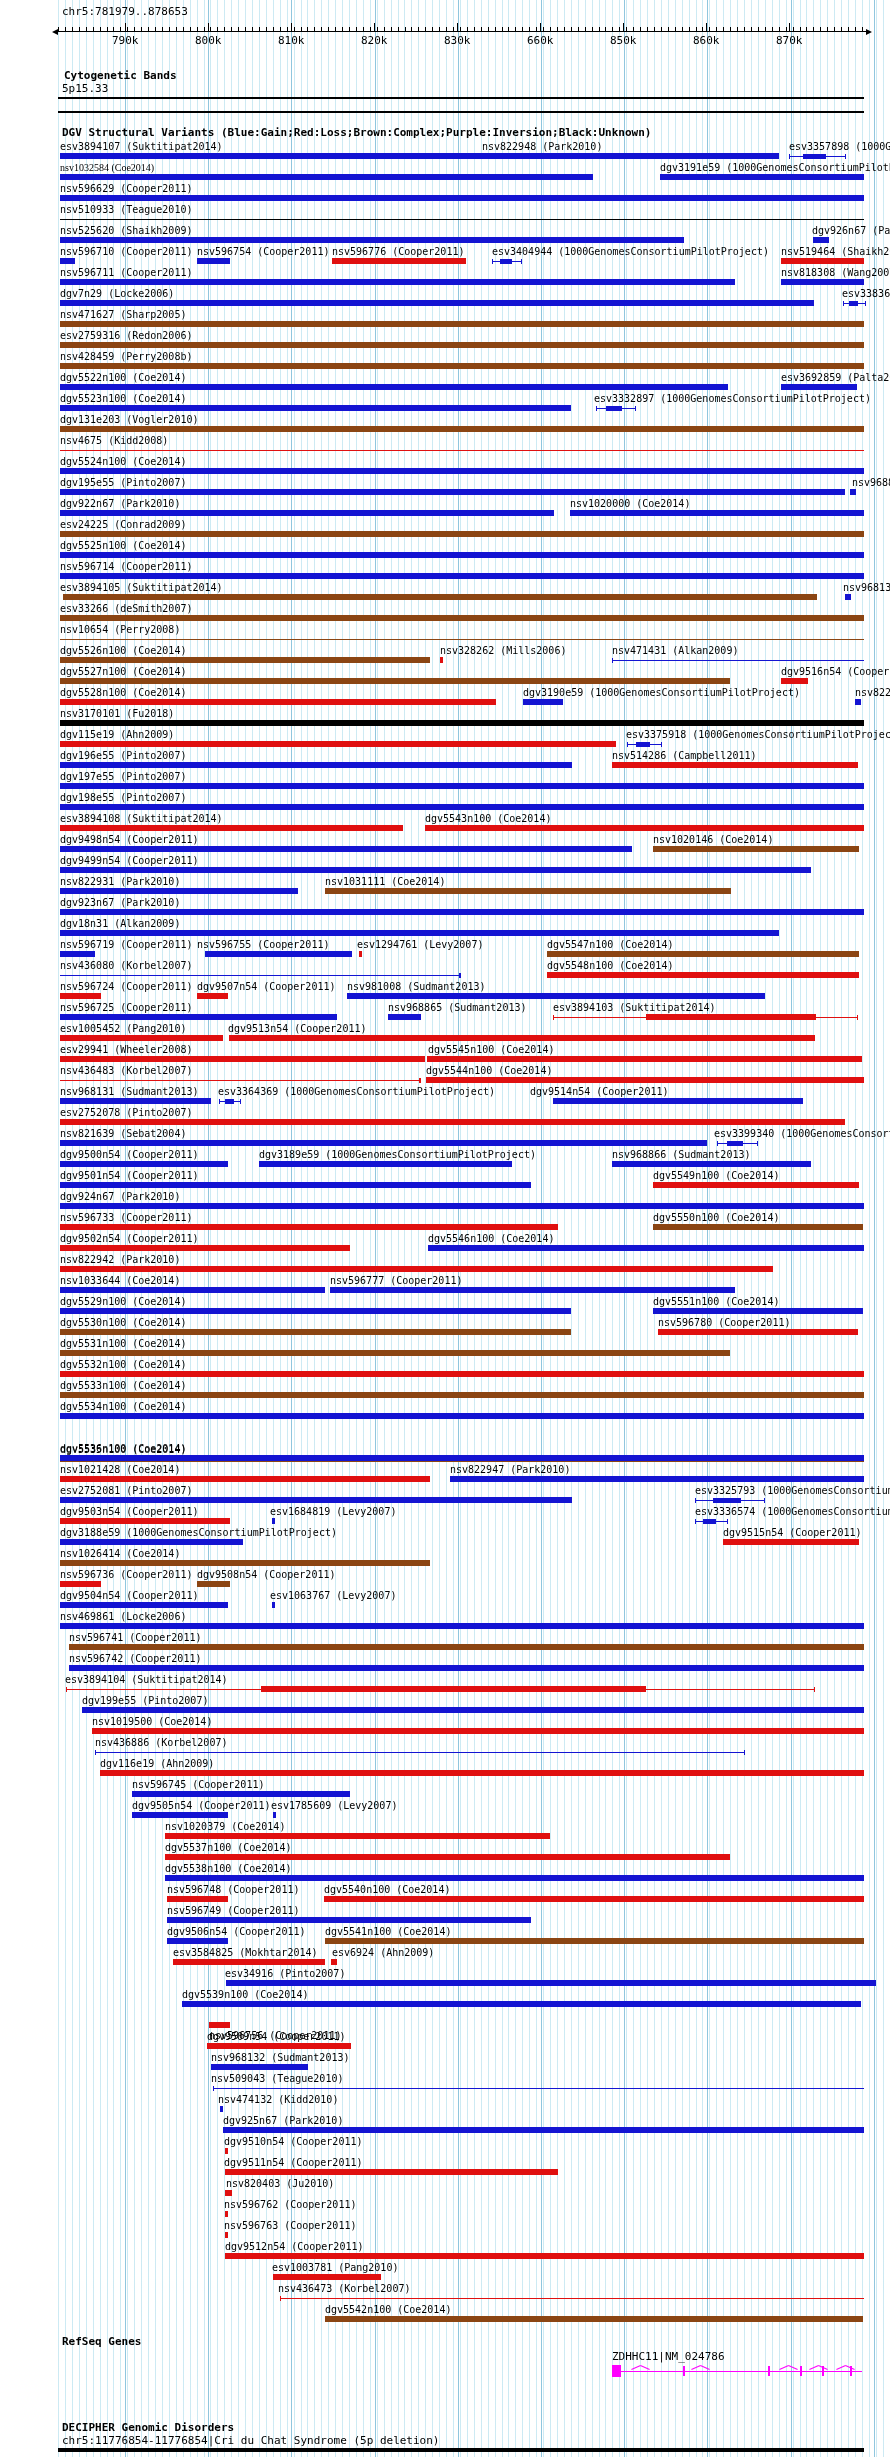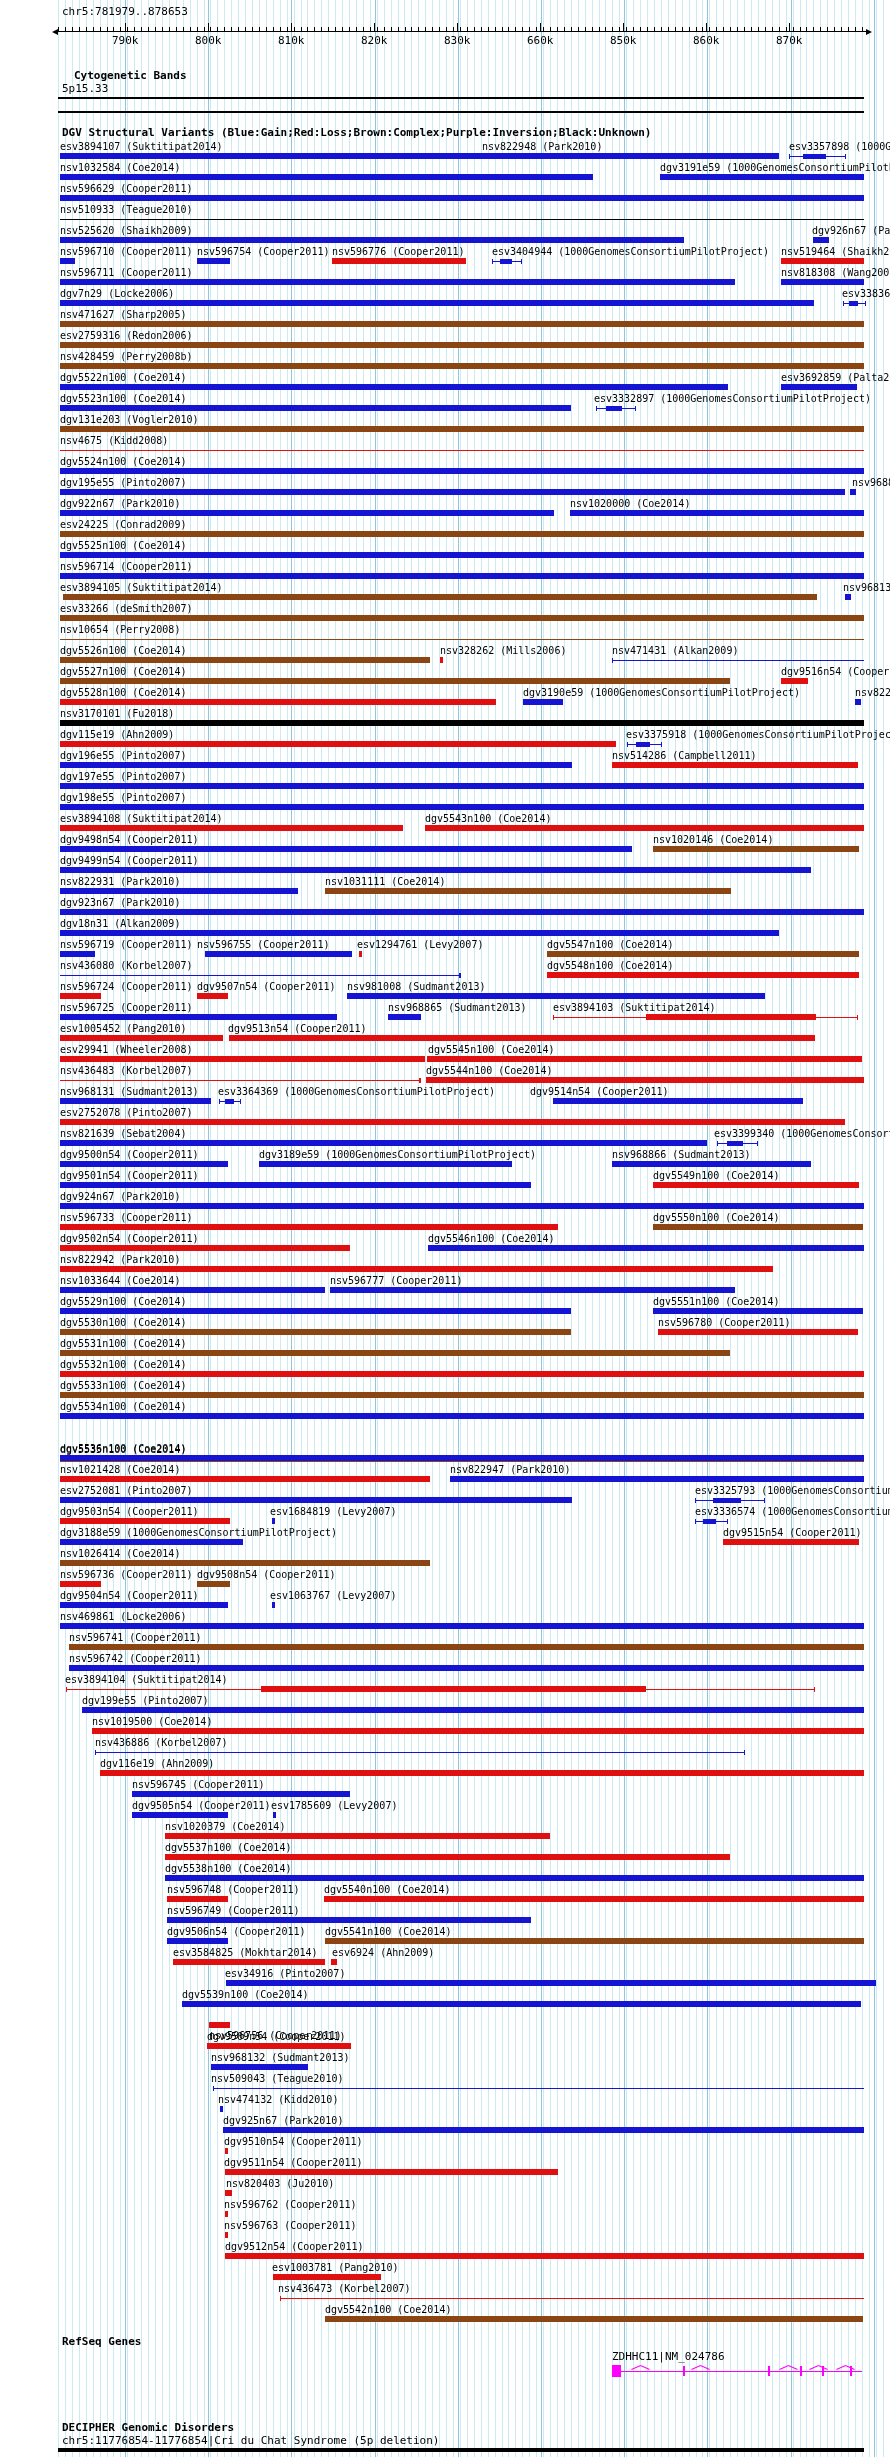--- a/index.html
+++ b/index.html
@@ -160,41 +160,41 @@
       <div style="position: absolute; left: 623px; top: 23px; width: 1px; height: 8px; background: rgb(0, 0, 0);"></div>
       <div class="abs txt" style="left: 610px; top: 35px;">850k</div>
       <div style="position: absolute; left: 706px; top: 23px; width: 1px; height: 8px; background: rgb(0, 0, 0);"></div>
       <div class="abs txt" style="left: 693px; top: 35px;">860k</div>
       <div style="position: absolute; left: 789px; top: 23px; width: 1px; height: 8px; background: rgb(0, 0, 0);"></div>
       <div class="abs txt" style="left: 776px; top: 35px;">870k</div>
       <div style="position: absolute; left: 52px; width: 0px; height: 0px; background: transparent; border-top: 3px solid transparent; border-bottom: 3px solid transparent; border-right: 6px solid rgb(0, 0, 0); top: 29px;"></div>
       <div style="position: absolute; left: 866px; width: 0px; height: 0px; background: transparent; border-top: 3px solid transparent; border-bottom: 3px solid transparent; border-left: 6px solid rgb(0, 0, 0); top: 29px;"></div>
     </div>
 
-  <div class="abs ttl" style="left:74px;top:70px;">Cytogenetic Bands</div>
+  <div class="abs ttl" style="left:64px;top:70px;">Cytogenetic Bands</div>
   <div class="abs txt" style="left:62px;top:83px;">5p15.33</div>
   <div class="hline" style="left:58px;top:97px;width:806px;height:2px;"></div>
   <div class="hline" style="left:58px;top:111px;width:806px;height:2px;"></div>
 
   <div class="abs ttl" style="left:62px;top:127px;">DGV Structural Variants (Blue:Gain;Red:Loss;Brown:Complex;Purple:Inversion;Black:Unknown)</div>
 
   <div id="dgv-rows">
       <div class="vrow" style="top: 141px;">
         <div class="vlab" style="left: 60px;">esv3894107 (Suktitipat2014)</div>
         <div style="position: absolute; left: 60px; top: 12px; width: 600px; height: 6px; background: rgb(20, 20, 210);"></div>
         <div class="vlab" style="left: 482px;">nsv822948 (Park2010)</div>
         <div style="position: absolute; left: 482px; top: 12px; width: 297px; height: 6px; background: rgb(20, 20, 210);"></div>
         <div class="vlab" style="left: 789px;">esv3357898 (1000GenomesConsortiumPilotProject)</div>
         <div style="position: absolute; left: 789px; top: 15px; width: 57px; height: 1px; background: rgb(20, 20, 210);"></div>
         <div style="position: absolute; left: 789px; top: 13px; width: 1px; height: 5px; background: rgb(20, 20, 210);"></div>
         <div style="position: absolute; left: 845px; top: 13px; width: 1px; height: 5px; background: rgb(20, 20, 210);"></div>
         <div style="position: absolute; left: 803px; top: 13px; width: 23px; height: 5px; background: rgb(20, 20, 210);"></div>
       </div>
       <div class="vrow" style="top: 162px;">
-        <div class="vlab" style="left: 60px;">nsv1032584 (Coe2014)</div>
+        <div class="vlab" style="left: 60px; font-family: Liberation Serif, serif;">nsv1032584 (Coe2014)</div>
         <div style="position: absolute; left: 60px; top: 12px; width: 533px; height: 6px; background: rgb(20, 20, 210);"></div>
         <div class="vlab" style="left: 660px;">dgv3191e59 (1000GenomesConsortiumPilotProject)</div>
         <div style="position: absolute; left: 660px; top: 12px; width: 204px; height: 6px; background: rgb(20, 20, 210);"></div>
       </div>
       <div class="vrow" style="top: 183px;">
         <div class="vlab" style="left: 60px;">nsv596629 (Cooper2011)</div>
         <div style="position: absolute; left: 60px; top: 12px; width: 804px; height: 6px; background: rgb(20, 20, 210);"></div>
       </div>
       <div class="vrow" style="top: 204px;">
         <div class="vlab" style="left: 60px;">nsv510933 (Teague2010)</div>

